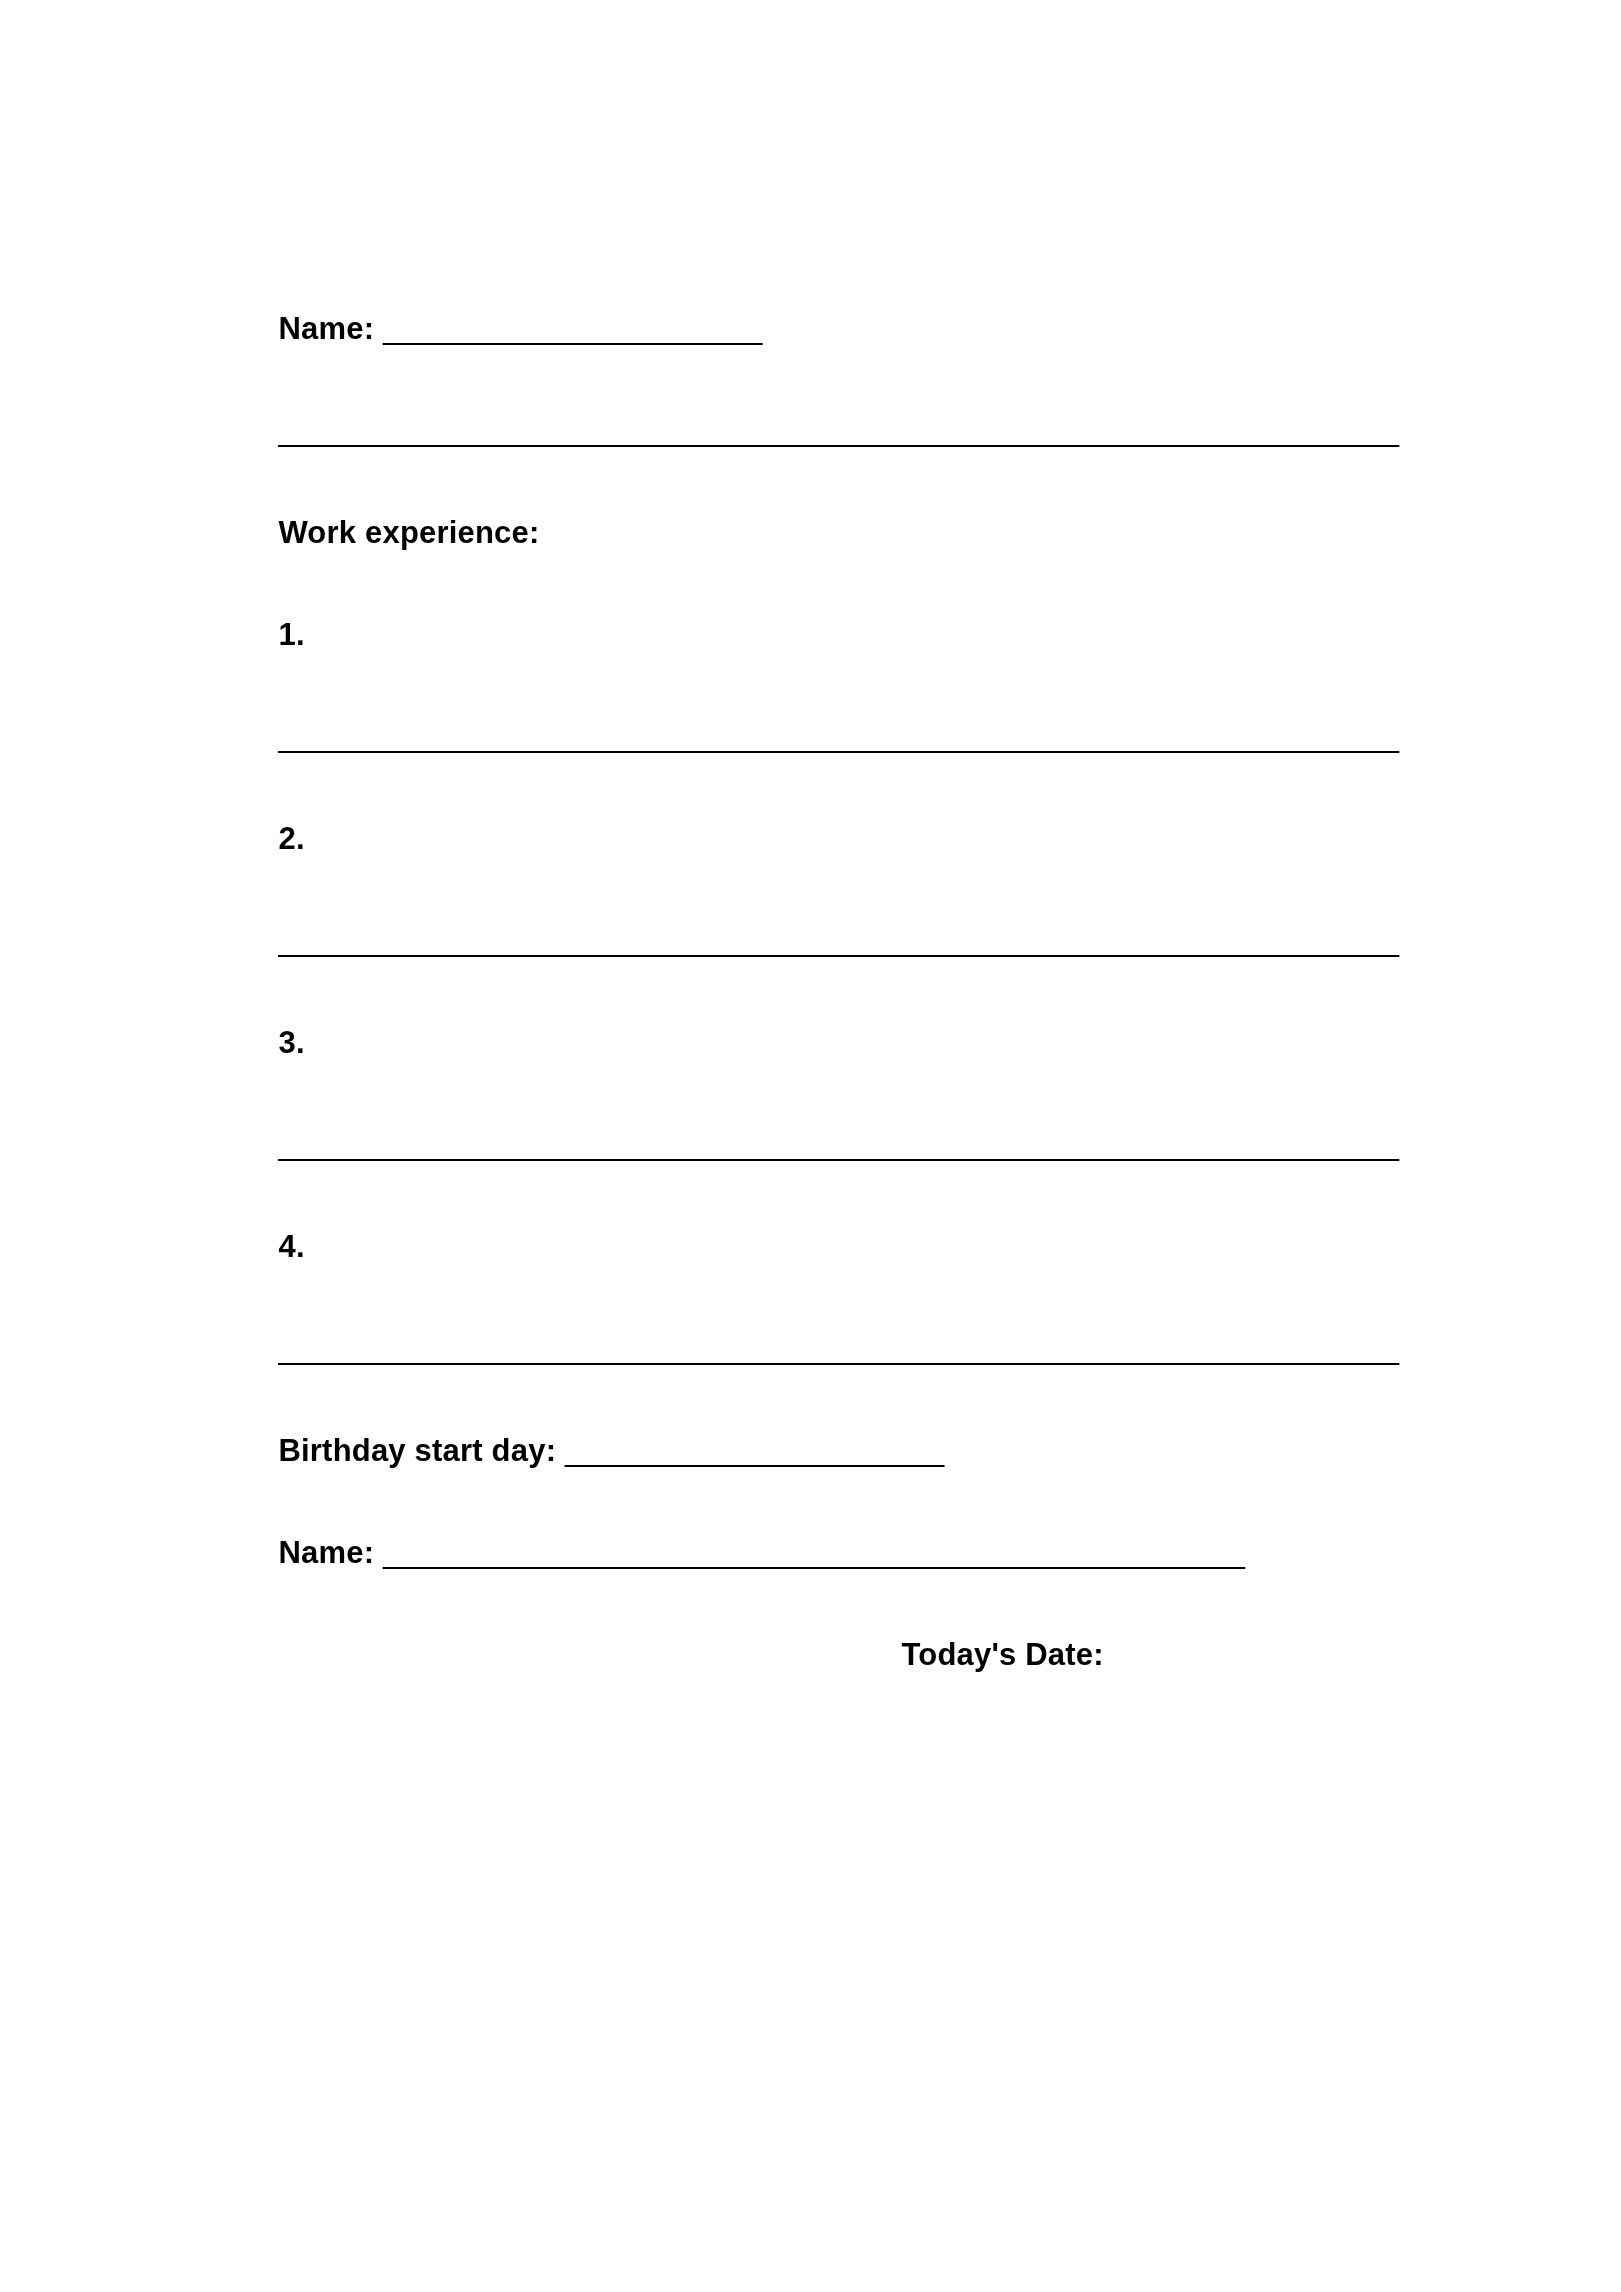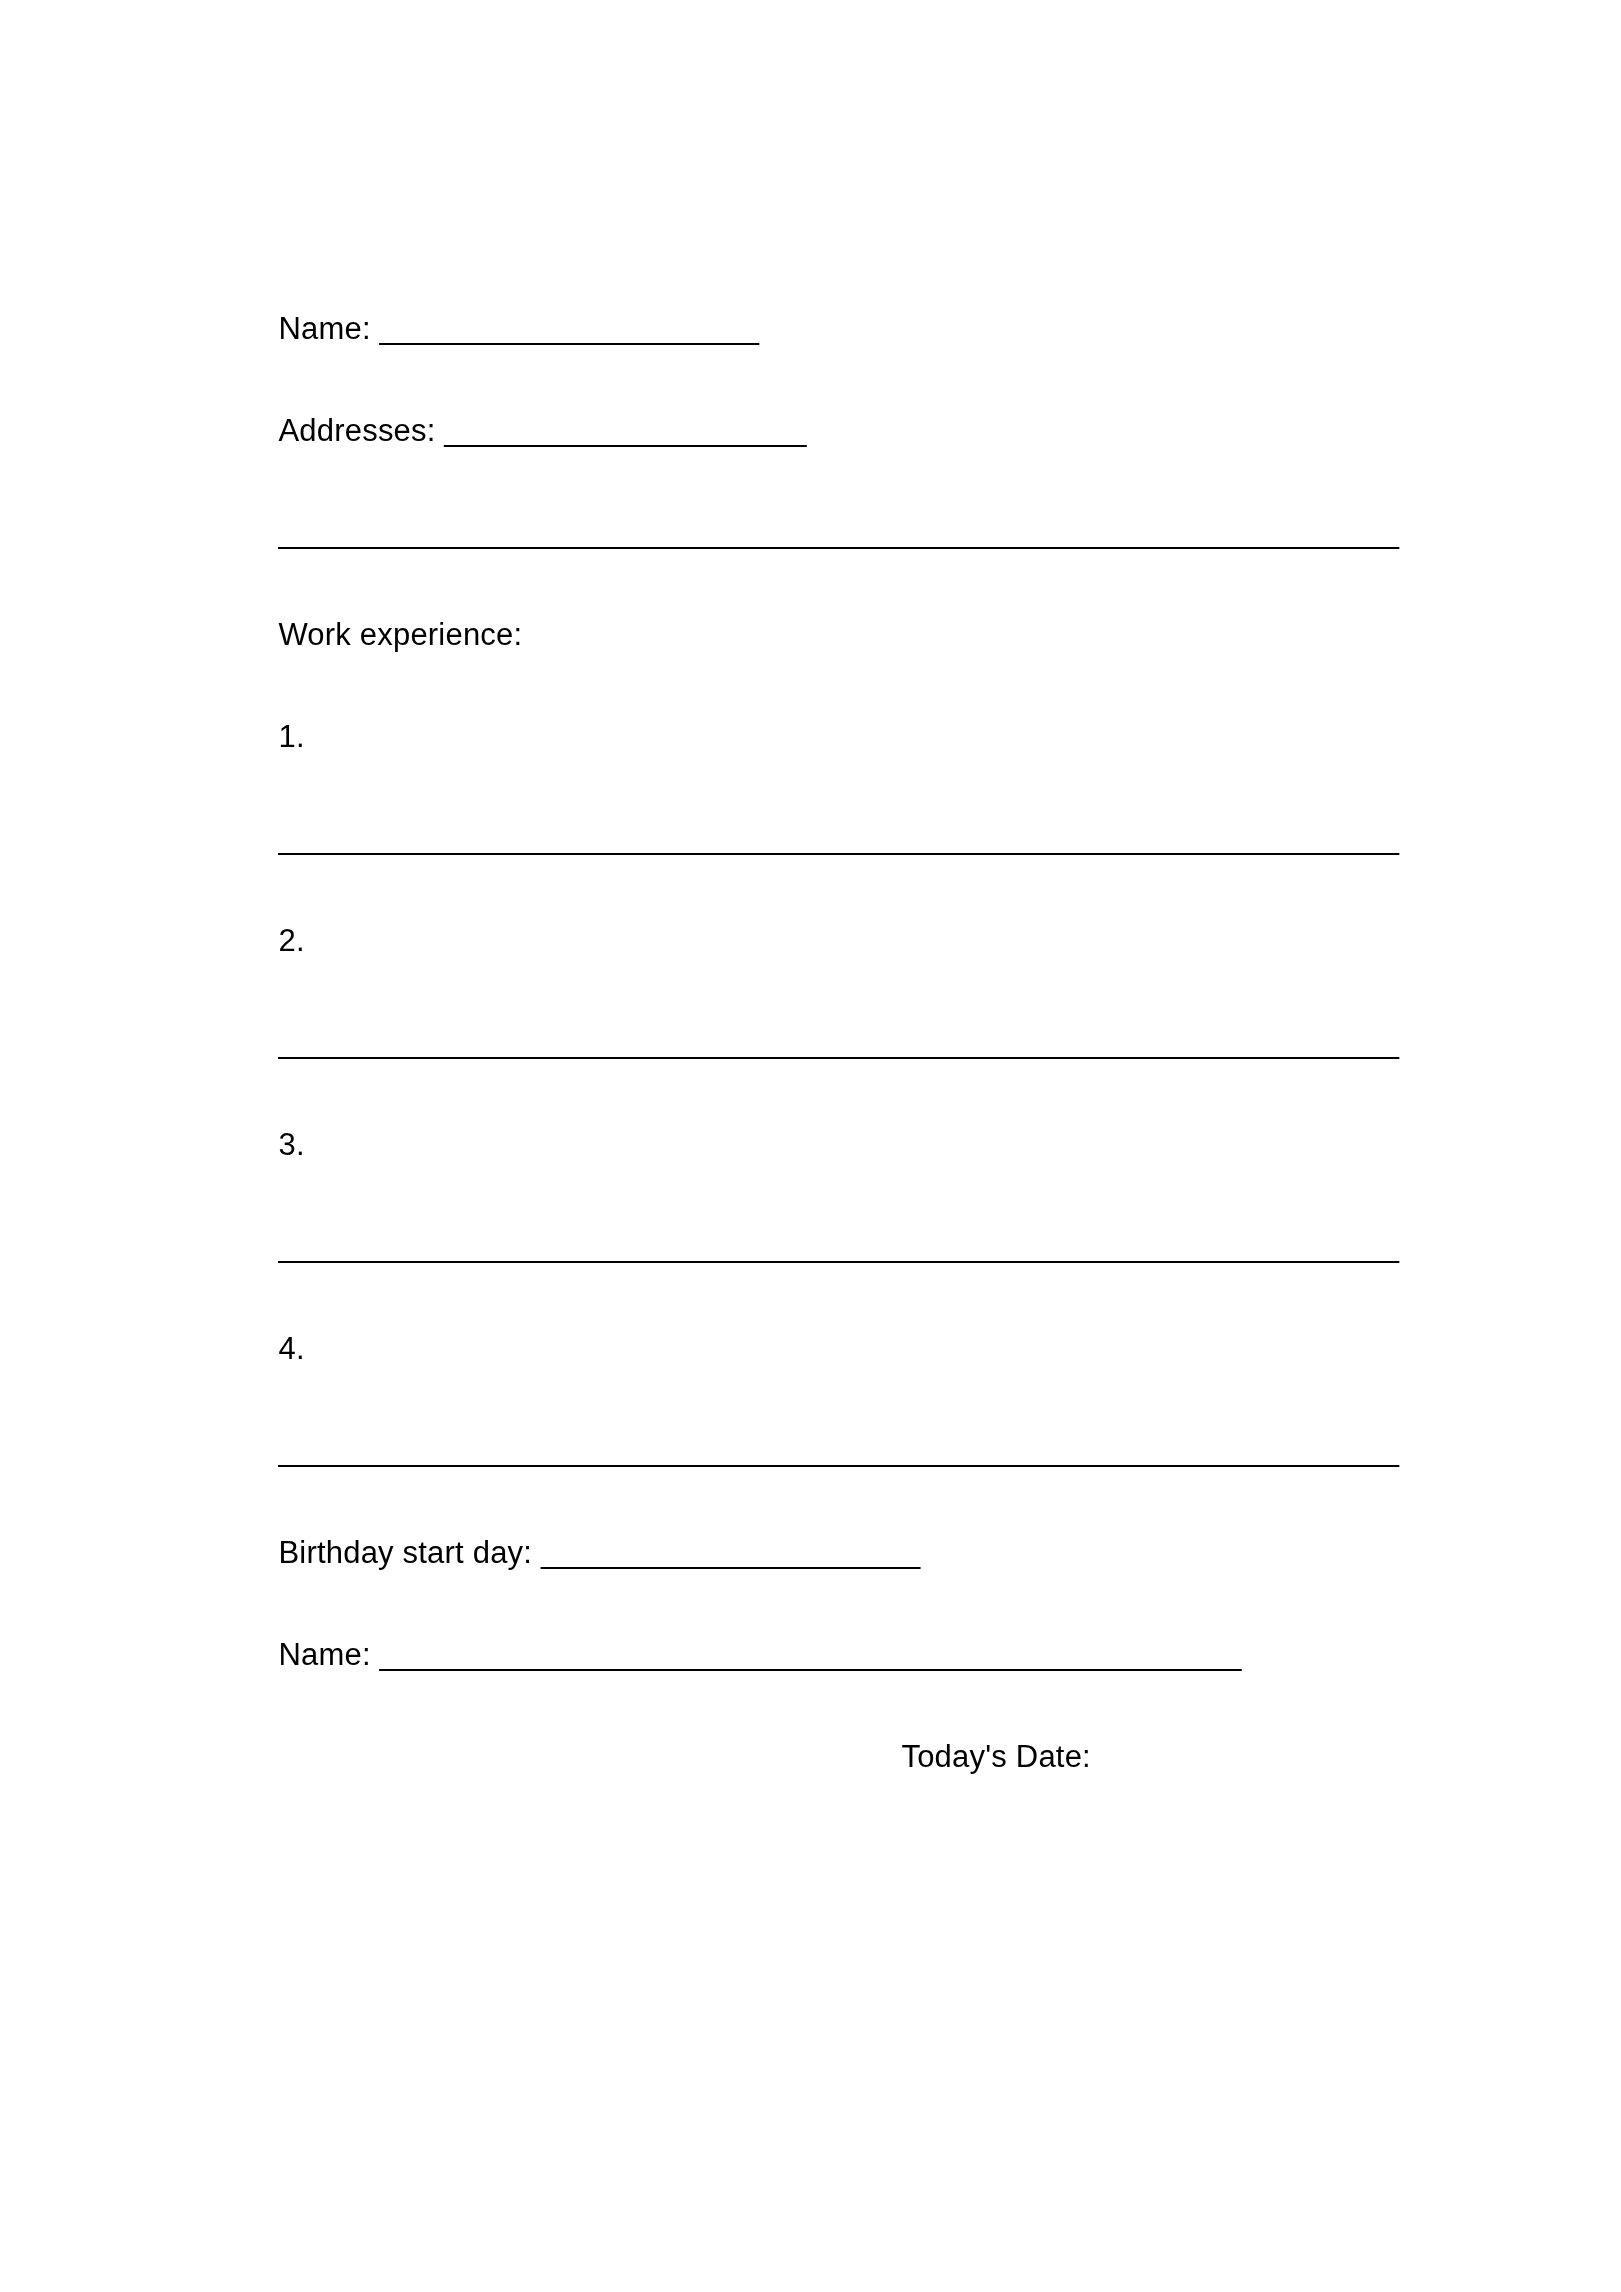--- a/index.html
+++ b/index.html
@@ -16,38 +16,35 @@
     font-family: "Liberation Sans", "DejaVu Sans", sans-serif;
     font-size: 31px;
     color: #000000;
     overflow: hidden;
   }
   .row {
     height: 102px;
     line-height: 102px;
     white-space: pre;
   }
-  .label, .num { letter-spacing: 0.2px; }
+  .label, .num { letter-spacing: 0.2px; font-weight: bold; }
   .blank { letter-spacing: 0; margin-top: 32px; }
   .row.todays-date { margin-left: 623px; }
 </style>
 </head>
 <body style="background: rgb(255, 255, 255);">
 
 <div class="page" style="color: rgb(0, 0, 0);">
 
   <div class="row">
     <span class="label">Name: </span><span class="blank">______________________</span>
   </div>
 
 
 
-  <div class="row">
-    <span class="label">Addresses: </span><span class="blank">_____________________</span>
-  </div>
 
 
   <div class="row">
     <span class="blank">_________________________________________________________________</span>
   </div>
 
   <div class="row">
     <span class="label">Work experience:</span>
   </div>
 

